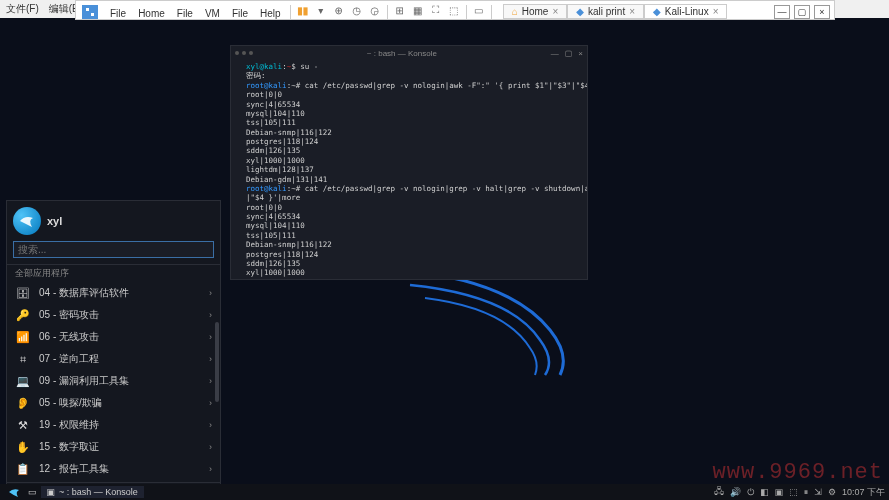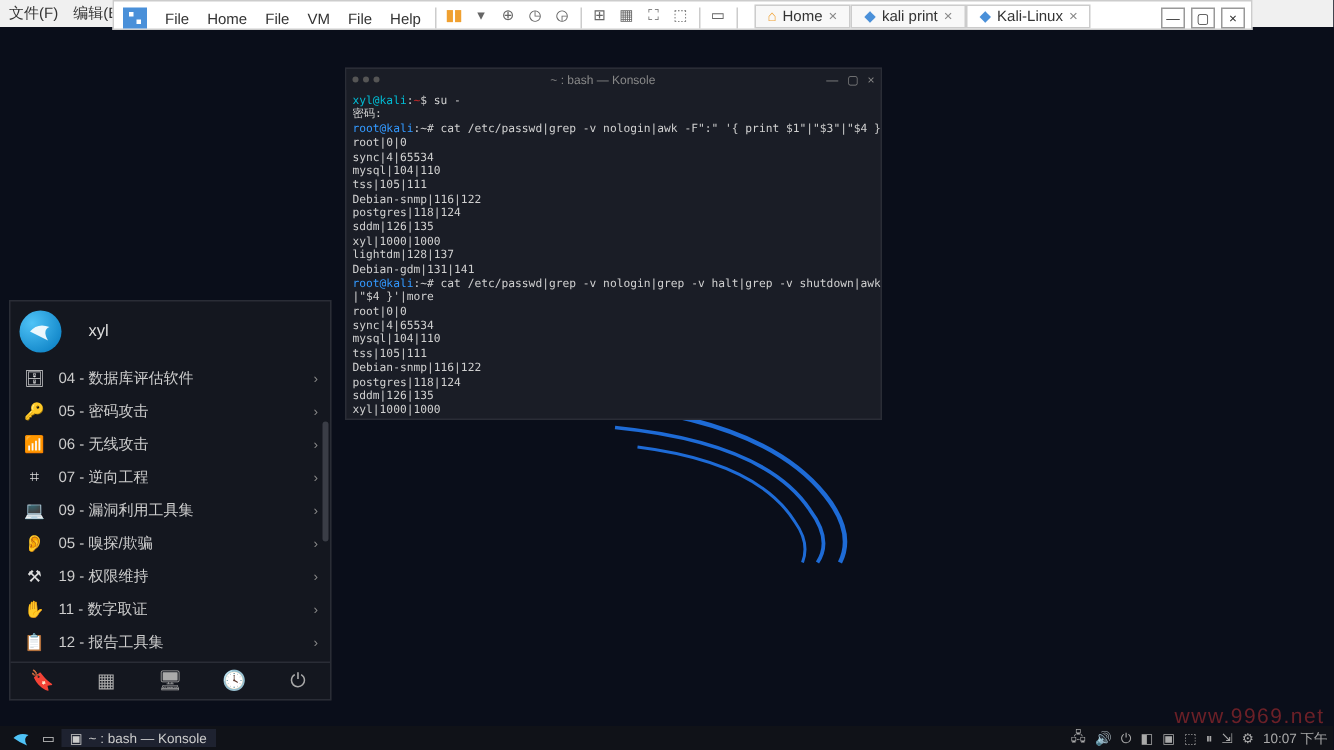--- a/index.html
+++ b/index.html
@@ -100,37 +100,39 @@
 .term-titlebar .wctl { display: flex; gap: 6px; color: #888; }
 .term-body {
   flex: 1;
   padding: 2px 4px;
   font-family: monospace;
   font-size: 7.5px;
   line-height: 1.25;
   color: #d0d0d0;
   overflow: hidden;
   white-space: pre;
+  margin-left: 11px;
 }
 .prompt-user { color: #00bcd4; }
 .prompt-host { color: #c62828; }
 .prompt-root { color: #3399ff; }
 
 .launcher {
   position: absolute;
   left: 6px; top: 200px;
   width: 215px;
   background: #14171f;
   border: 1px solid #2a2d36;
   z-index: 30;
 }
 .launcher-head {
   display: flex; align-items: center;
   padding: 6px;
-  gap: 18px;
+  gap: 6px;
+  font-weight: bold;
 }
 .launcher-head .avatar {
   width: 28px; height: 28px;
   border-radius: 50%;
   background: radial-gradient(circle at 30% 30%, #4fc3f7, #0277bd);
   display: flex; align-items: center; justify-content: center;
 }
 .launcher-head .uname { color: #ddd; font-size: 11px; }
 .launcher-search {
   margin: 0 6px 6px 6px;
@@ -205,22 +207,22 @@
   padding: 1px 6px;
   color: #ccc;
   display: flex; gap: 4px; align-items: center;
 }
 .kali-panel .tray { margin-left: auto; display: flex; align-items: center; gap: 6px; color: #aaa; }
 
 .watermark {
   position: absolute;
   right: 6px; bottom: 15px;
   color: rgba(255,60,60,0.4);
-  font-size: 14px;
-  font-family: Liberation Sans, sans-serif;
+  font-size: 22px;
+  font-family: Liberation Mono, monospace;
   letter-spacing: 1px;
   pointer-events: none;
 }
 </style>
 </head>
 <body>
 
 <div class="host-menu">
   <span>文件(F)</span>
   <span>编辑(E)</span>
@@ -304,20 +306,24 @@
 
 <div class="launcher">
   <div class="launcher-head">
     <div class="avatar">
       <svg width="18" height="18" viewBox="0 0 18 18">
           <path d="M2 9 Q 7 3 15 6 Q 10 8 14 15 Q 8 12 2 9" fill="#fff" opacity="0.9"></path>
         </svg>
     </div>
     <div class="uname">xyl</div>
   </div>
+  <div class="launcher-search">
+    <input type="text" placeholder="搜索..." style="">
+  </div>
+  <div class="launcher-section">全部应用程序</div>
   <div class="launcher-list" id="launcher-list">
     <div class="launcher-scroll"></div>
   <div class="launcher-item">
         <span class="cat-icon">🗄</span>
         <span>04 - 数据库评估软件</span>
         <span class="chev">›</span>
       </div>
       <div class="launcher-item">
         <span class="cat-icon">🔑</span>
         <span>05 - 密码攻击</span>
@@ -343,21 +349,21 @@
         <span>05 - 嗅探/欺骗</span>
         <span class="chev">›</span>
       </div>
       <div class="launcher-item">
         <span class="cat-icon">⚒</span>
         <span>19 - 权限维持</span>
         <span class="chev">›</span>
       </div>
       <div class="launcher-item">
         <span class="cat-icon">✋</span>
-        <span>11 - 数字取证</span>
+        <span>15 - 数字取证</span>
         <span class="chev">›</span>
       </div>
       <div class="launcher-item">
         <span class="cat-icon">📋</span>
         <span>12 - 报告工具集</span>
         <span class="chev">›</span>
       </div>
       <div class="launcher-item"></div>
     </div>
   <div class="launcher-foot" id="launcher-foot">

